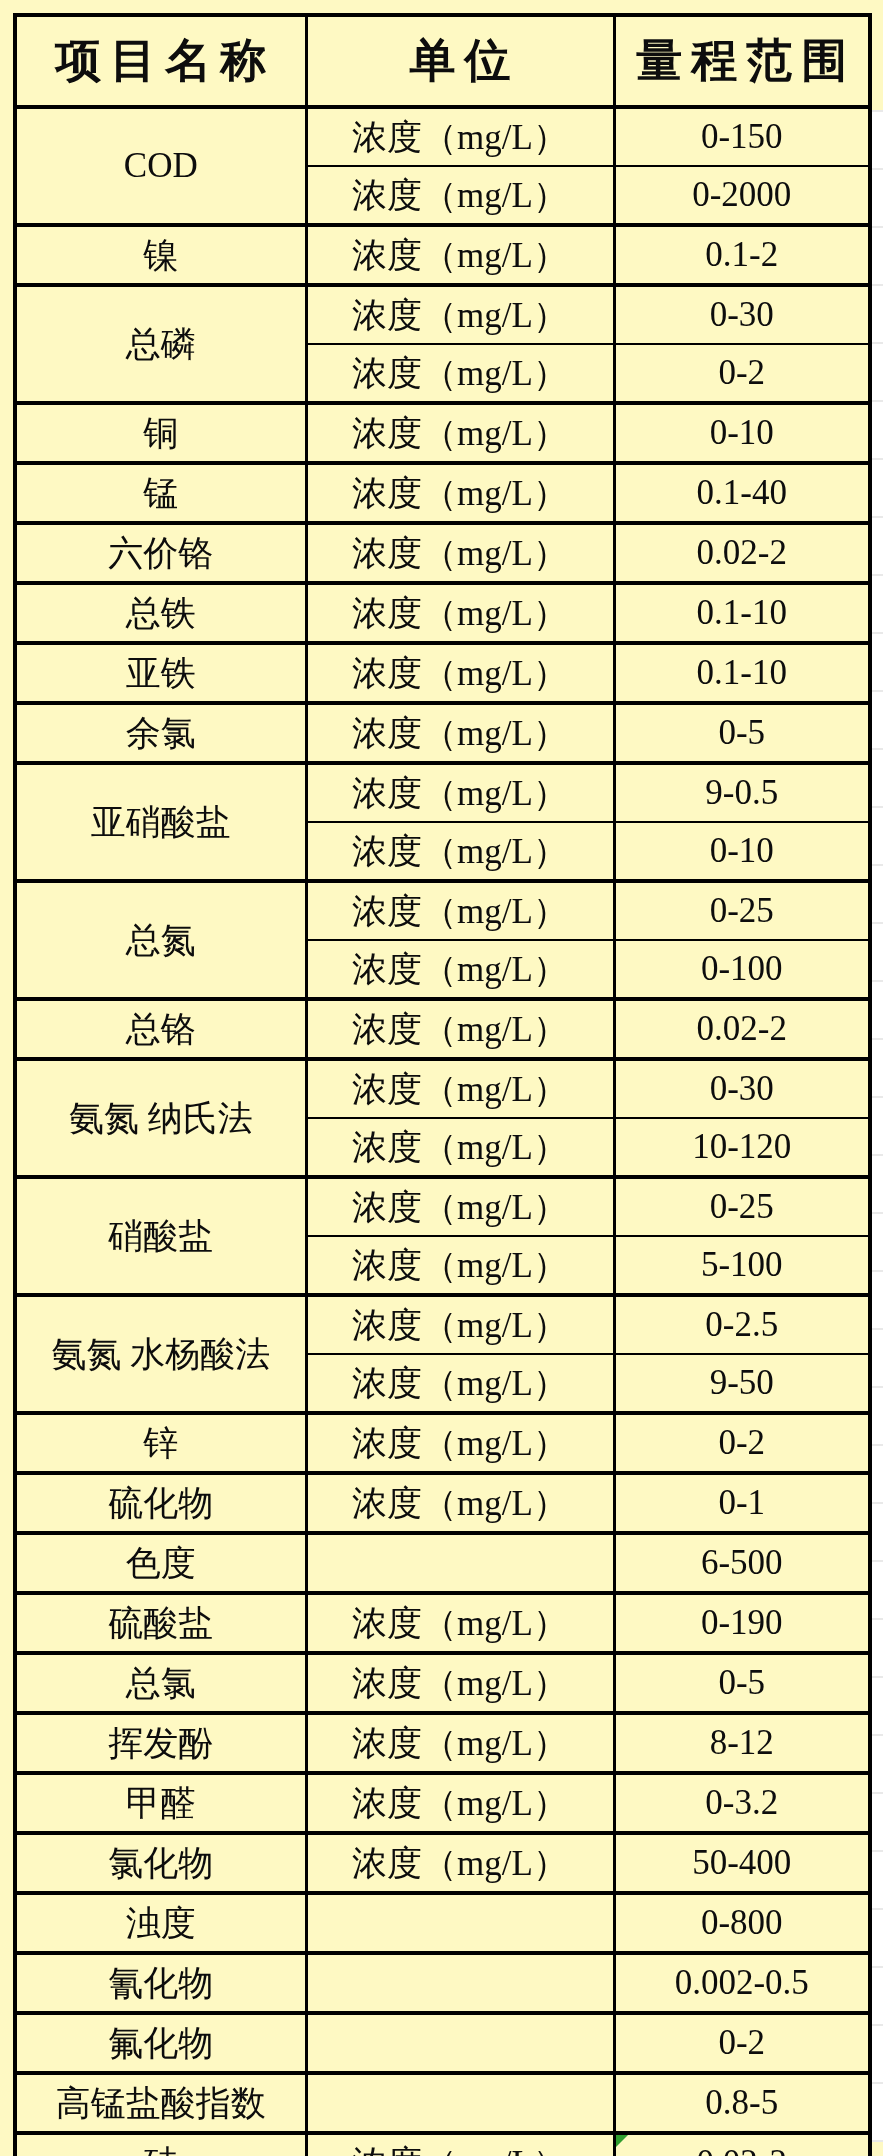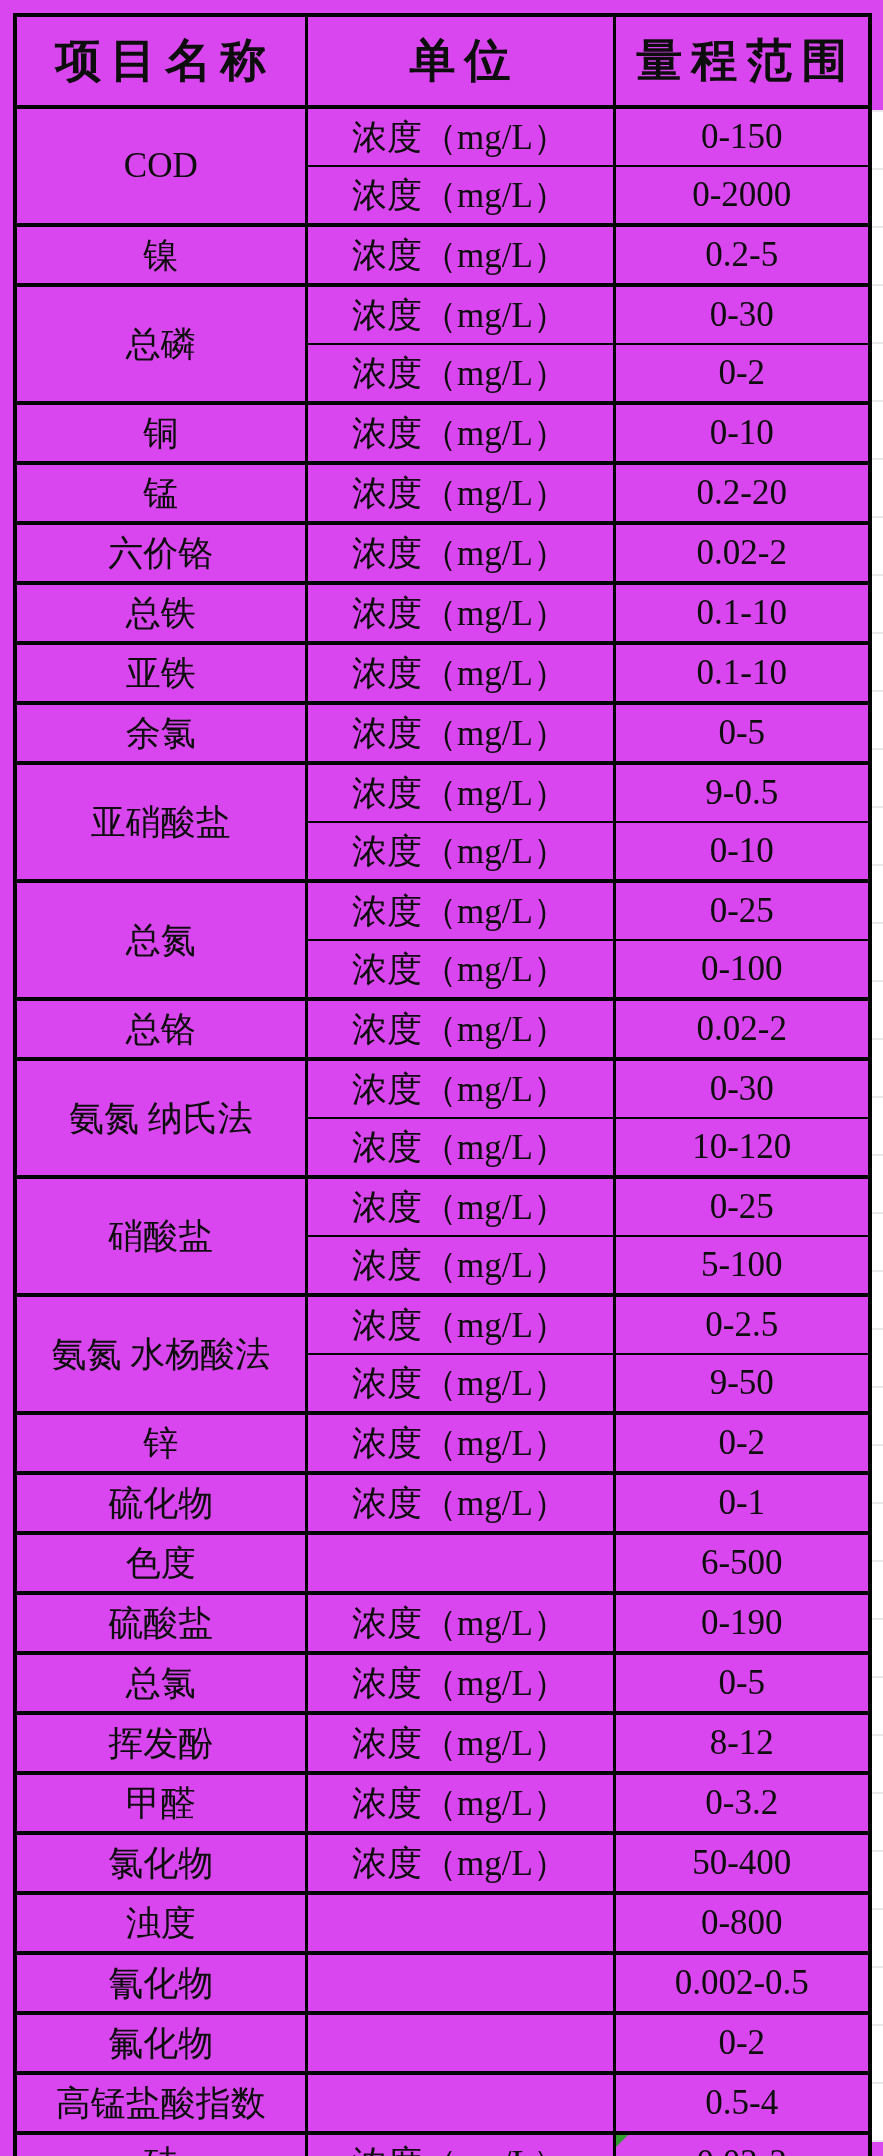--- a/index.html
+++ b/index.html
@@ -11,21 +11,21 @@
     width: 883px;
     height: 2156px;
     position: relative;
     overflow: hidden;
     font-family: "Liberation Serif", "DejaVu Serif", serif;
     color: #0d0d0d;
   }
   .sheet {
     position: absolute;
     inset: 0;
-    background: #d946ef;
+    background: #fef9c3;
   }
   table.params {
     position: absolute;
     left: 13px;
     top: 13px;
     width: 855px;
     table-layout: fixed;
     border-collapse: collapse;
     border: 4px solid #000000;
   }
@@ -108,40 +108,40 @@
           <td>浓度（mg/L）</td>
           <td class="range-cell">0-150</td>
         </tr>
         <tr>
           <td>浓度（mg/L）</td>
           <td class="range-cell">0-2000</td>
         </tr>
         <tr class="group-start">
           <td rowspan="1">镍</td>
           <td>浓度（mg/L）</td>
-          <td class="range-cell">0.2-5</td>
+          <td class="range-cell">0.1-2</td>
         </tr>
         <tr class="group-start">
           <td rowspan="2">总磷</td>
           <td>浓度（mg/L）</td>
           <td class="range-cell">0-30</td>
         </tr>
         <tr>
           <td>浓度（mg/L）</td>
           <td class="range-cell">0-2</td>
         </tr>
         <tr class="group-start">
           <td rowspan="1">铜</td>
           <td>浓度（mg/L）</td>
           <td class="range-cell">0-10</td>
         </tr>
         <tr class="group-start">
           <td rowspan="1">锰</td>
           <td>浓度（mg/L）</td>
-          <td class="range-cell">0.2-20</td>
+          <td class="range-cell">0.1-40</td>
         </tr>
         <tr class="group-start">
           <td rowspan="1">六价铬</td>
           <td>浓度（mg/L）</td>
           <td class="range-cell">0.02-2</td>
         </tr>
         <tr class="group-start">
           <td rowspan="1">总铁</td>
           <td>浓度（mg/L）</td>
           <td class="range-cell">0.1-10</td>
@@ -257,21 +257,21 @@
           <td class="range-cell">0.002-0.5</td>
         </tr>
         <tr class="group-start">
           <td rowspan="1">氟化物</td>
           <td></td>
           <td class="range-cell">0-2</td>
         </tr>
         <tr class="group-start">
           <td rowspan="1">高锰盐酸指数</td>
           <td></td>
-          <td class="range-cell">0.5-4</td>
+          <td class="range-cell">0.8-5</td>
         </tr>
         <tr class="group-start">
           <td rowspan="1">硅</td>
           <td>浓度（mg/L）</td>
           <td class="range-cell">0.02-2<span class="err-tri"></span></td>
         </tr>
       </tbody>
   </table>
 
   <div class="right-gridlines"></div>

